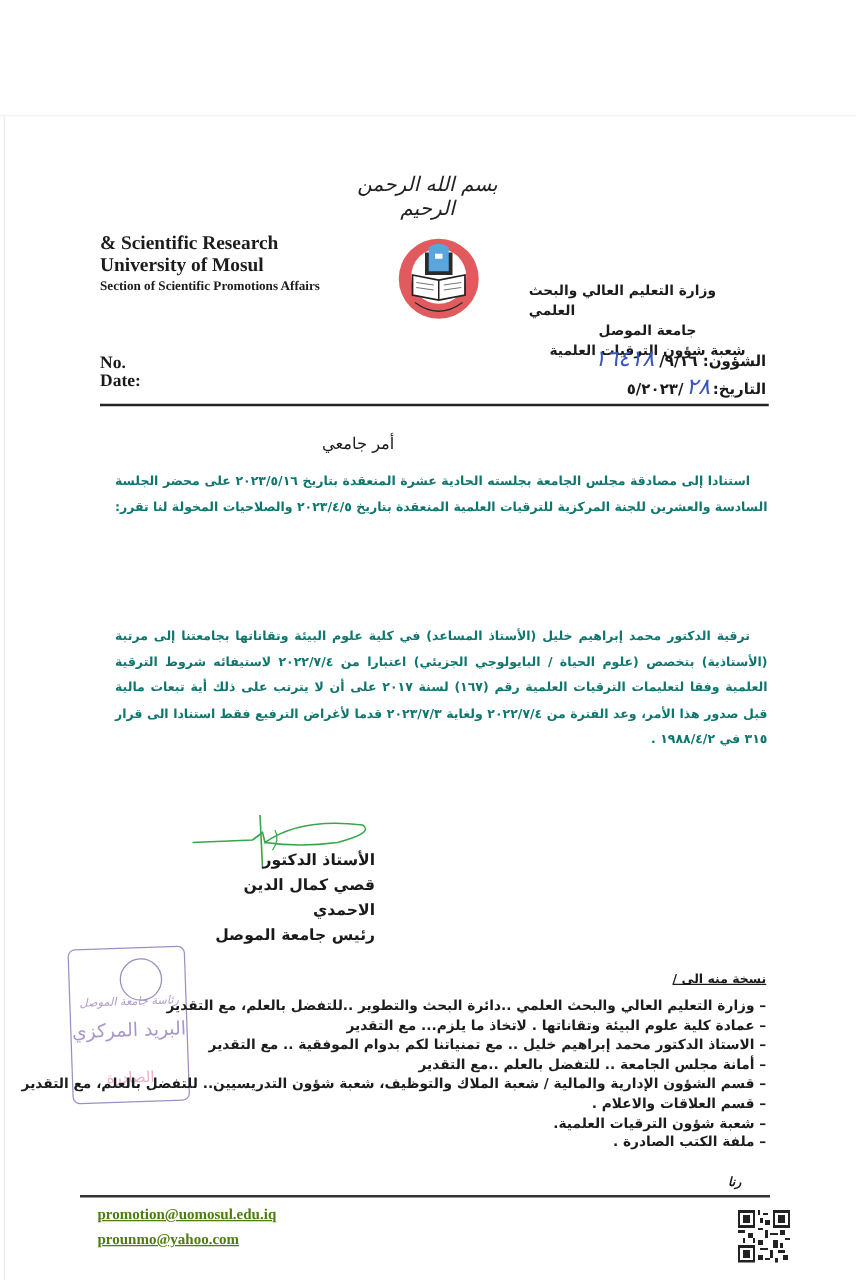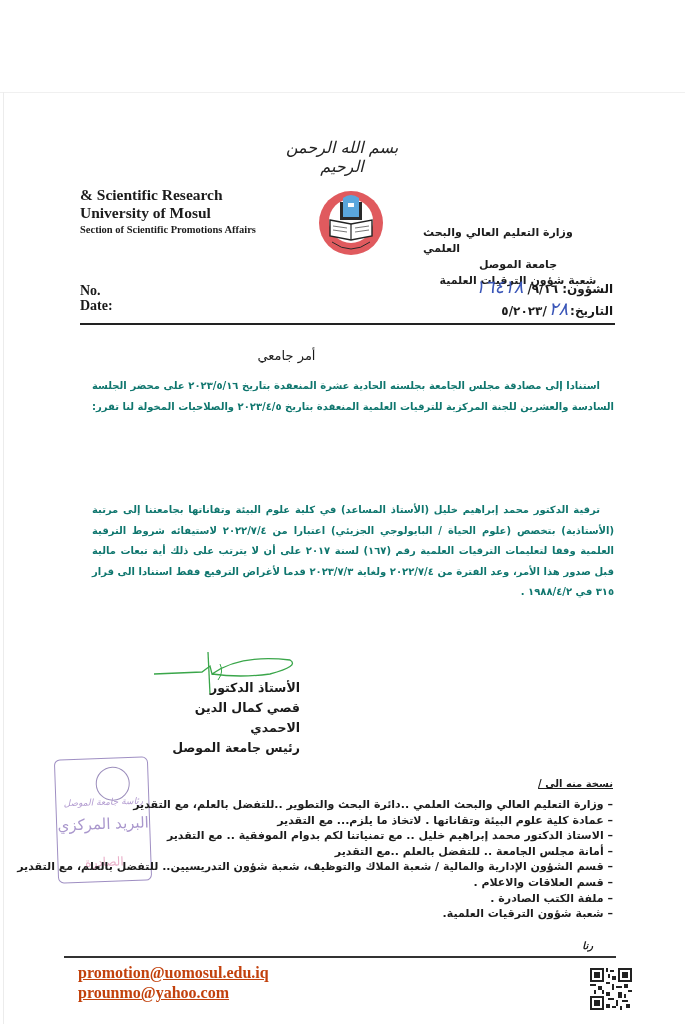--- a/index.html
+++ b/index.html
@@ -50,21 +50,21 @@
   .stamp-foot { position: absolute; left: 0; top: 96px; width: 92px; text-align: center; font-size: 12px; color: #e6a3c0; direction: rtl; font-family: "DejaVu Serif", serif; }
 
   .cc-title { position: absolute; right: 72px; top: 778px; direction: rtl; font-weight: bold; font-size: 10px; text-decoration: underline; }
   .cc-list { position: absolute; right: 72px; top: 797px; width: 540px; direction: rtl; list-style: none; font-weight: bold; font-size: 11px; line-height: 15.6px; color: #1c1c1c; }
   .cc-list li { white-space: nowrap; }
   .cc-list li::before { content: "– "; }
 
   .initials { position: absolute; right: 92px; top: 940px; font-size: 10px; font-weight: bold; font-style: italic; direction: rtl; font-family: Liberation Serif, serif; }
   .footer-rule { position: absolute; left: 64px; top: 956px; width: 552px; height: 2px; background: #333; }
 
-  .email { position: absolute; left: 78px; font-family: "Liberation Serif", serif; font-weight: bold; font-size: 16px; color: #c2410c; text-decoration: underline; }
+  .email { position: absolute; left: 78px; font-family: "Liberation Serif", serif; font-weight: bold; font-size: 12px; color: #4d7c0f; text-decoration: underline; }
   .email1 { top: 964px; }
   .email2 { top: 984px; }
 
   .qr { position: absolute; left: 590px; top: 968px; width: 42px; height: 42px; }
 </style>
 </head>
 <body>
 
 <div class="page-edge"></div>
 <div class="page-edge-left"></div>
@@ -141,22 +141,22 @@
 </div>
 
 <div class="cc-title">نسخة منه الى /</div>
 <ul class="cc-list">
   <li>وزارة التعليم العالي والبحث العلمي ..دائرة البحث والتطوير ..للتفضل بالعلم، مع التقدير</li>
   <li>عمادة كلية علوم البيئة وتقاناتها . لاتخاذ ما يلزم... مع التقدير</li>
   <li>الاستاذ الدكتور محمد إبراهيم خليل .. مع تمنياتنا لكم بدوام الموفقية .. مع التقدير</li>
   <li>أمانة مجلس الجامعة .. للتفضل بالعلم ..مع التقدير</li>
   <li>قسم الشؤون الإدارية والمالية / شعبة الملاك والتوظيف، شعبة شؤون التدريسيين.. للتفضل بالعلم، مع التقدير</li>
   <li>قسم العلاقات والاعلام .</li>
+  <li>شعبة شؤون الترقيات العلمية.</li>
   <li>ملفة الكتب الصادرة .</li>
-  <li>شعبة شؤون الترقيات العلمية.</li>
 </ul>
 
 <div class="initials">رنا</div>
 <div class="footer-rule"></div>
 
 <div class="email email1">promotion@uomosul.edu.iq</div>
 <div class="email email2">prounmo@yahoo.com</div>
 
 <svg class="qr" viewBox="0 0 21 21" shape-rendering="crispEdges">
   <rect width="21" height="21" fill="#fff"></rect>

